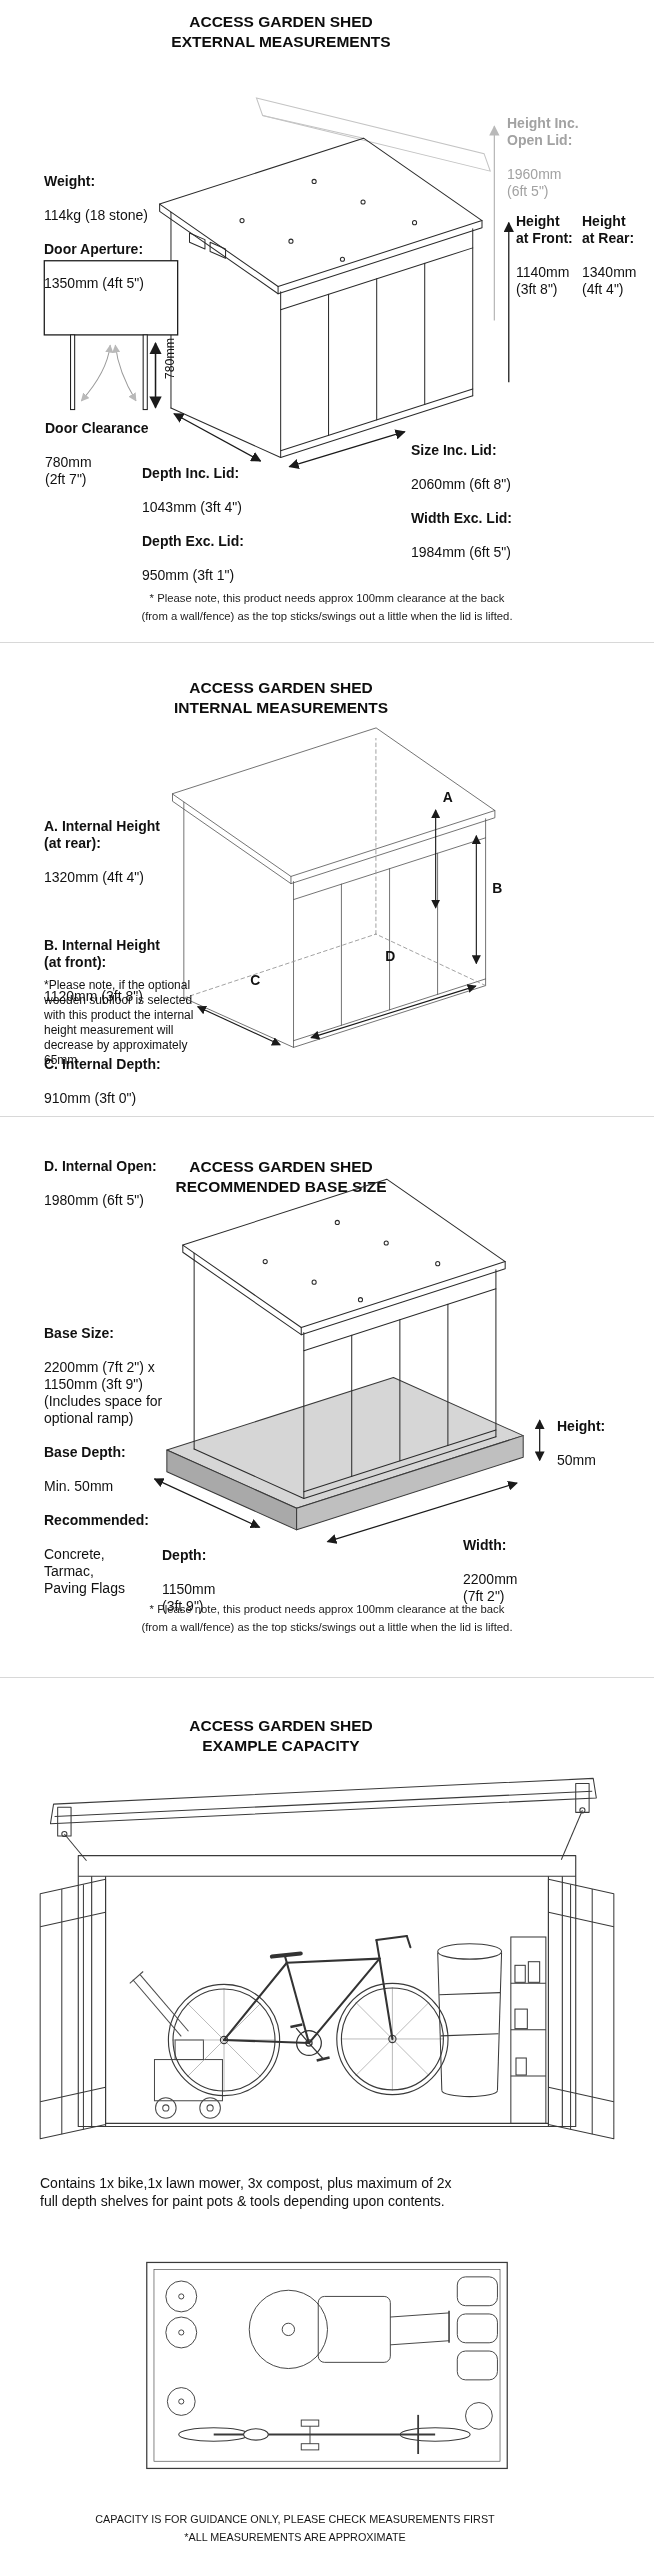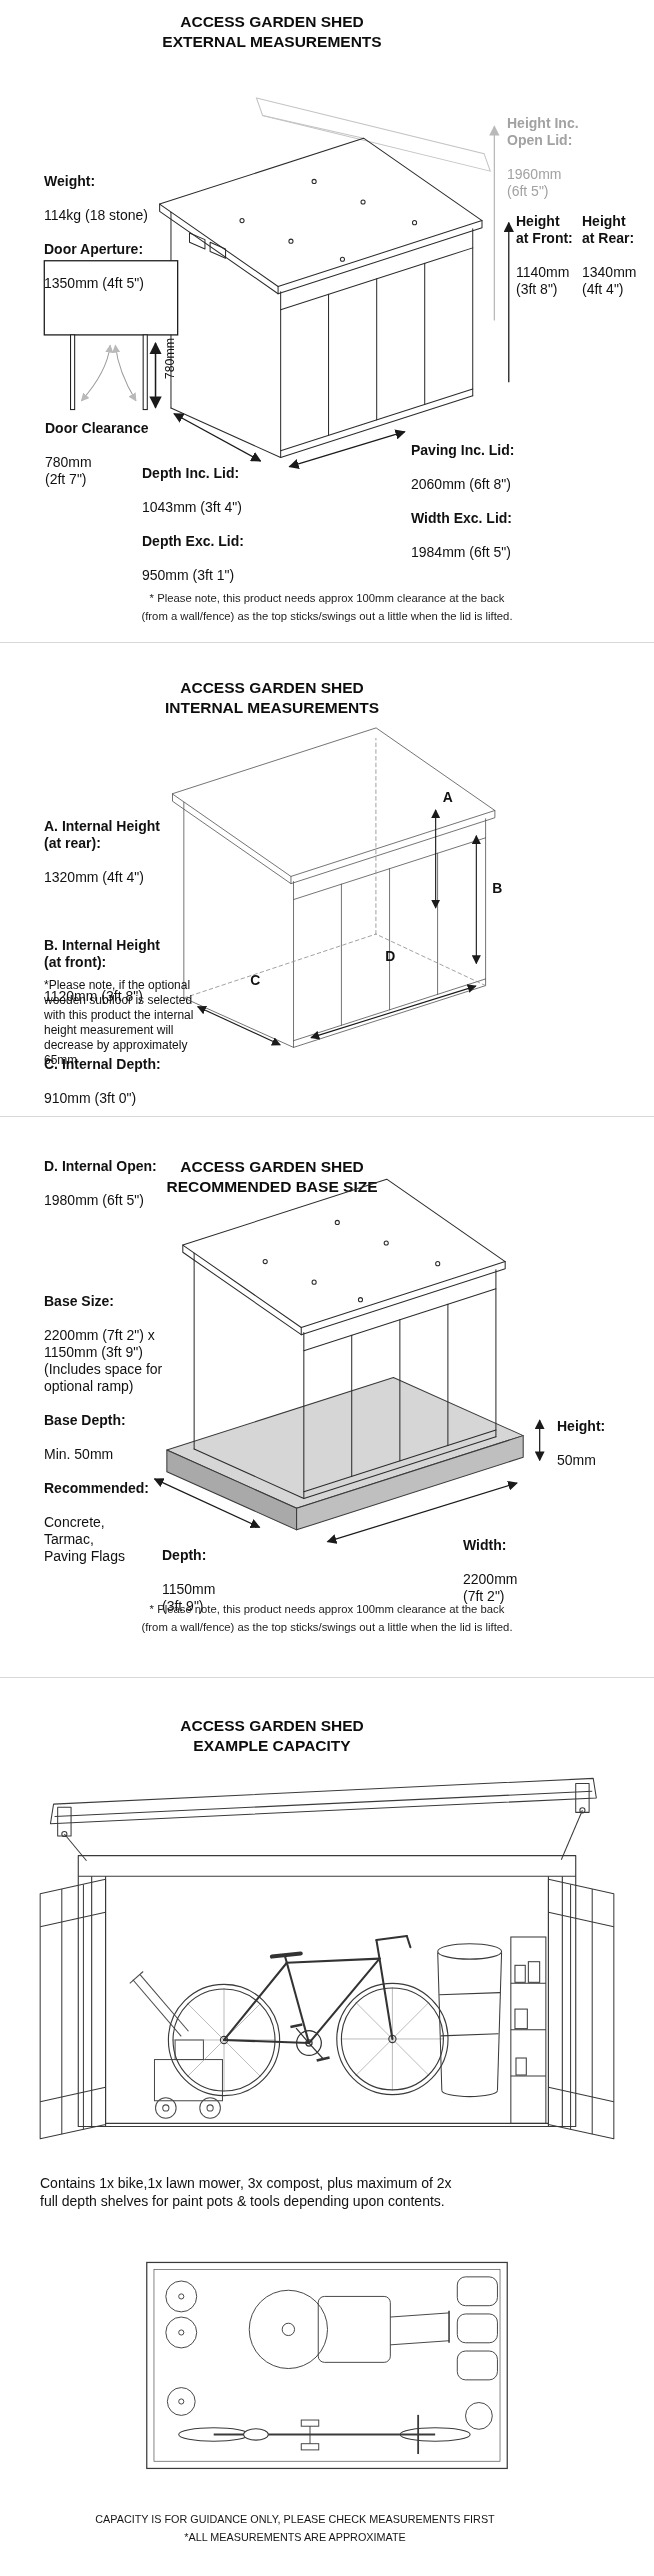--- a/index.html
+++ b/index.html
@@ -2,21 +2,21 @@
 <html style="font-size:8.2px"><head>
 <meta charset="utf-8">
 <style>
   html,body{margin:0;padding:0;background:#ffffff;}
   body{width:654px;height:2576px;position:relative;overflow:hidden;
        font-family:"Liberation Sans",sans-serif;color:#111;}
   .abs{position:absolute;}
   .t{font-size:14px;line-height:17px;white-space:pre-line;color:#111;}
   .b{font-weight:bold;}
   .title{left:0;width:544px;text-align:center;font-weight:bold;font-size:15.5px;
-         line-height:19.6px;white-space:pre-line;color:#0d0d0d;}
+         line-height:19.6px;white-space:pre-line;color:#0d0d0d;padding-left:9px;}
   .note{left:0;width:654px;text-align:center;font-size:11.3px;line-height:18px;
         white-space:pre-line;color:#1c1c1c;}
   .gray{color:#a2a2a2;}
   .smallnote{font-size:12px;line-height:15px;white-space:pre-line;}
   .footer{left:0;width:590px;text-align:center;font-size:10.8px;line-height:17.5px;
           white-space:pre-line;color:#161616;}
   .divider{left:0;width:654px;height:1px;background:#d8d8d8;}
   svg{display:block;}
   svg text{font-family:"Liberation Sans",sans-serif;}
   .mk{font-size:27px;font-weight:bold;fill:#111;}
@@ -116,21 +116,21 @@
 </div>
 
 <div class="abs t" style="left:142px;top:448px">
   <div class="b">Depth Inc. Lid:</div>
   <div>1043mm (3ft 4")</div>
   <div class="b">Depth Exc. Lid:</div>
   <div>950mm (3ft 1")</div>
 </div>
 
 <div class="abs t" style="left:411px;top:425px">
-  <div class="b">Paving Inc. Lid:</div>
+  <div class="b">Size Inc. Lid:</div>
   <div>2060mm (6ft 8")</div>
   <div class="b">Width Exc. Lid:</div>
   <div>1984mm (6ft 5")</div>
 </div>
 
 <div class="abs note" style="top:589px">* Please note, this product needs approx 100mm clearance at the back
 (from a wall/fence) as the top sticks/swings out a little when the lid is lifted.</div>
 
 <div class="abs divider" style="top:642px"></div>
 
@@ -238,21 +238,21 @@
       <circle cx="750" cy="2412" r="4"></circle>
       <circle cx="850" cy="2452" r="4"></circle>
   </g>
   <g stroke="#1a1a1a" stroke-width="2.4">
     <line x1="1048" y1="2756" x2="1048" y2="2834" marker-start="url(#ar3)" marker-end="url(#ar3)"></line>
     <line x1="300" y1="2870" x2="504" y2="2964" marker-start="url(#ar3)" marker-end="url(#ar3)"></line>
     <line x1="636" y1="2992" x2="1004" y2="2878" marker-start="url(#ar3)" marker-end="url(#ar3)"></line>
   </g>
 </svg>
 
-<div class="abs t" style="left:44px;top:1276px">
+<div class="abs t" style="left:44px;top:1308px">
   <div class="b">Base Size:</div>
   <div>2200mm (7ft 2") x
 1150mm (3ft 9")
 (Includes space for
 optional ramp)</div>
   <div class="b">Base Depth:</div>
   <div>Min. 50mm</div>
   <div class="b">Recommended:</div>
   <div>Concrete,
 Tarmac,

